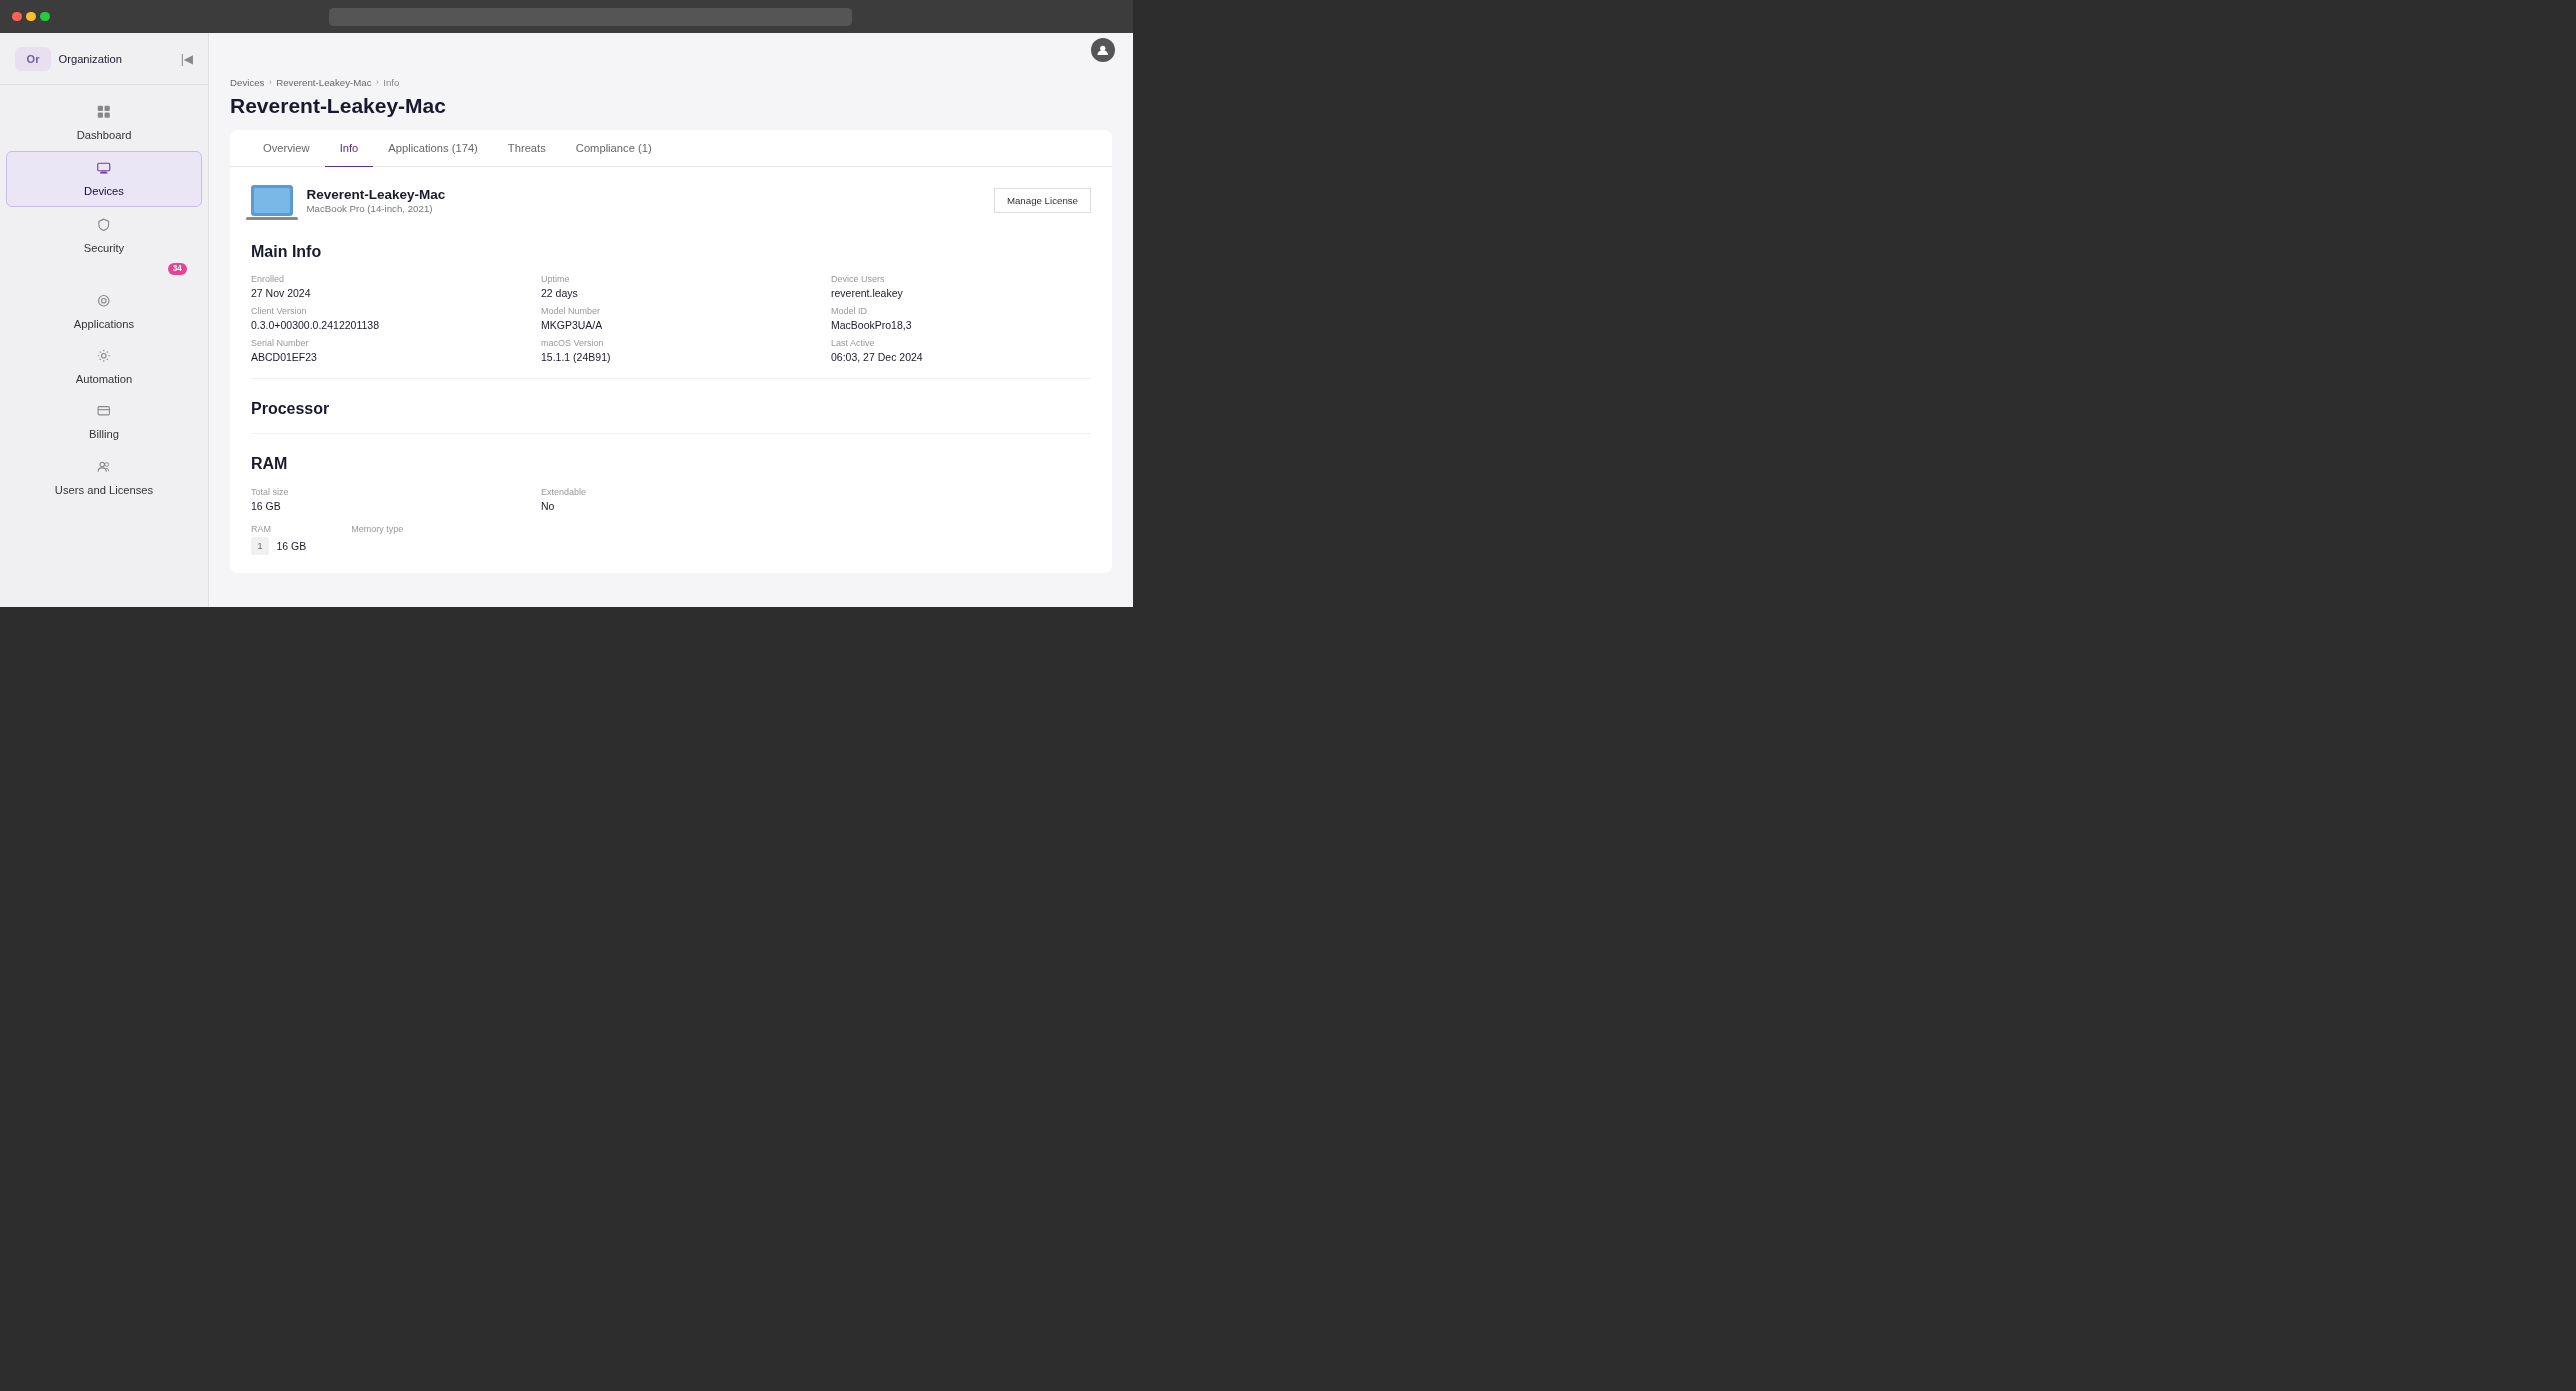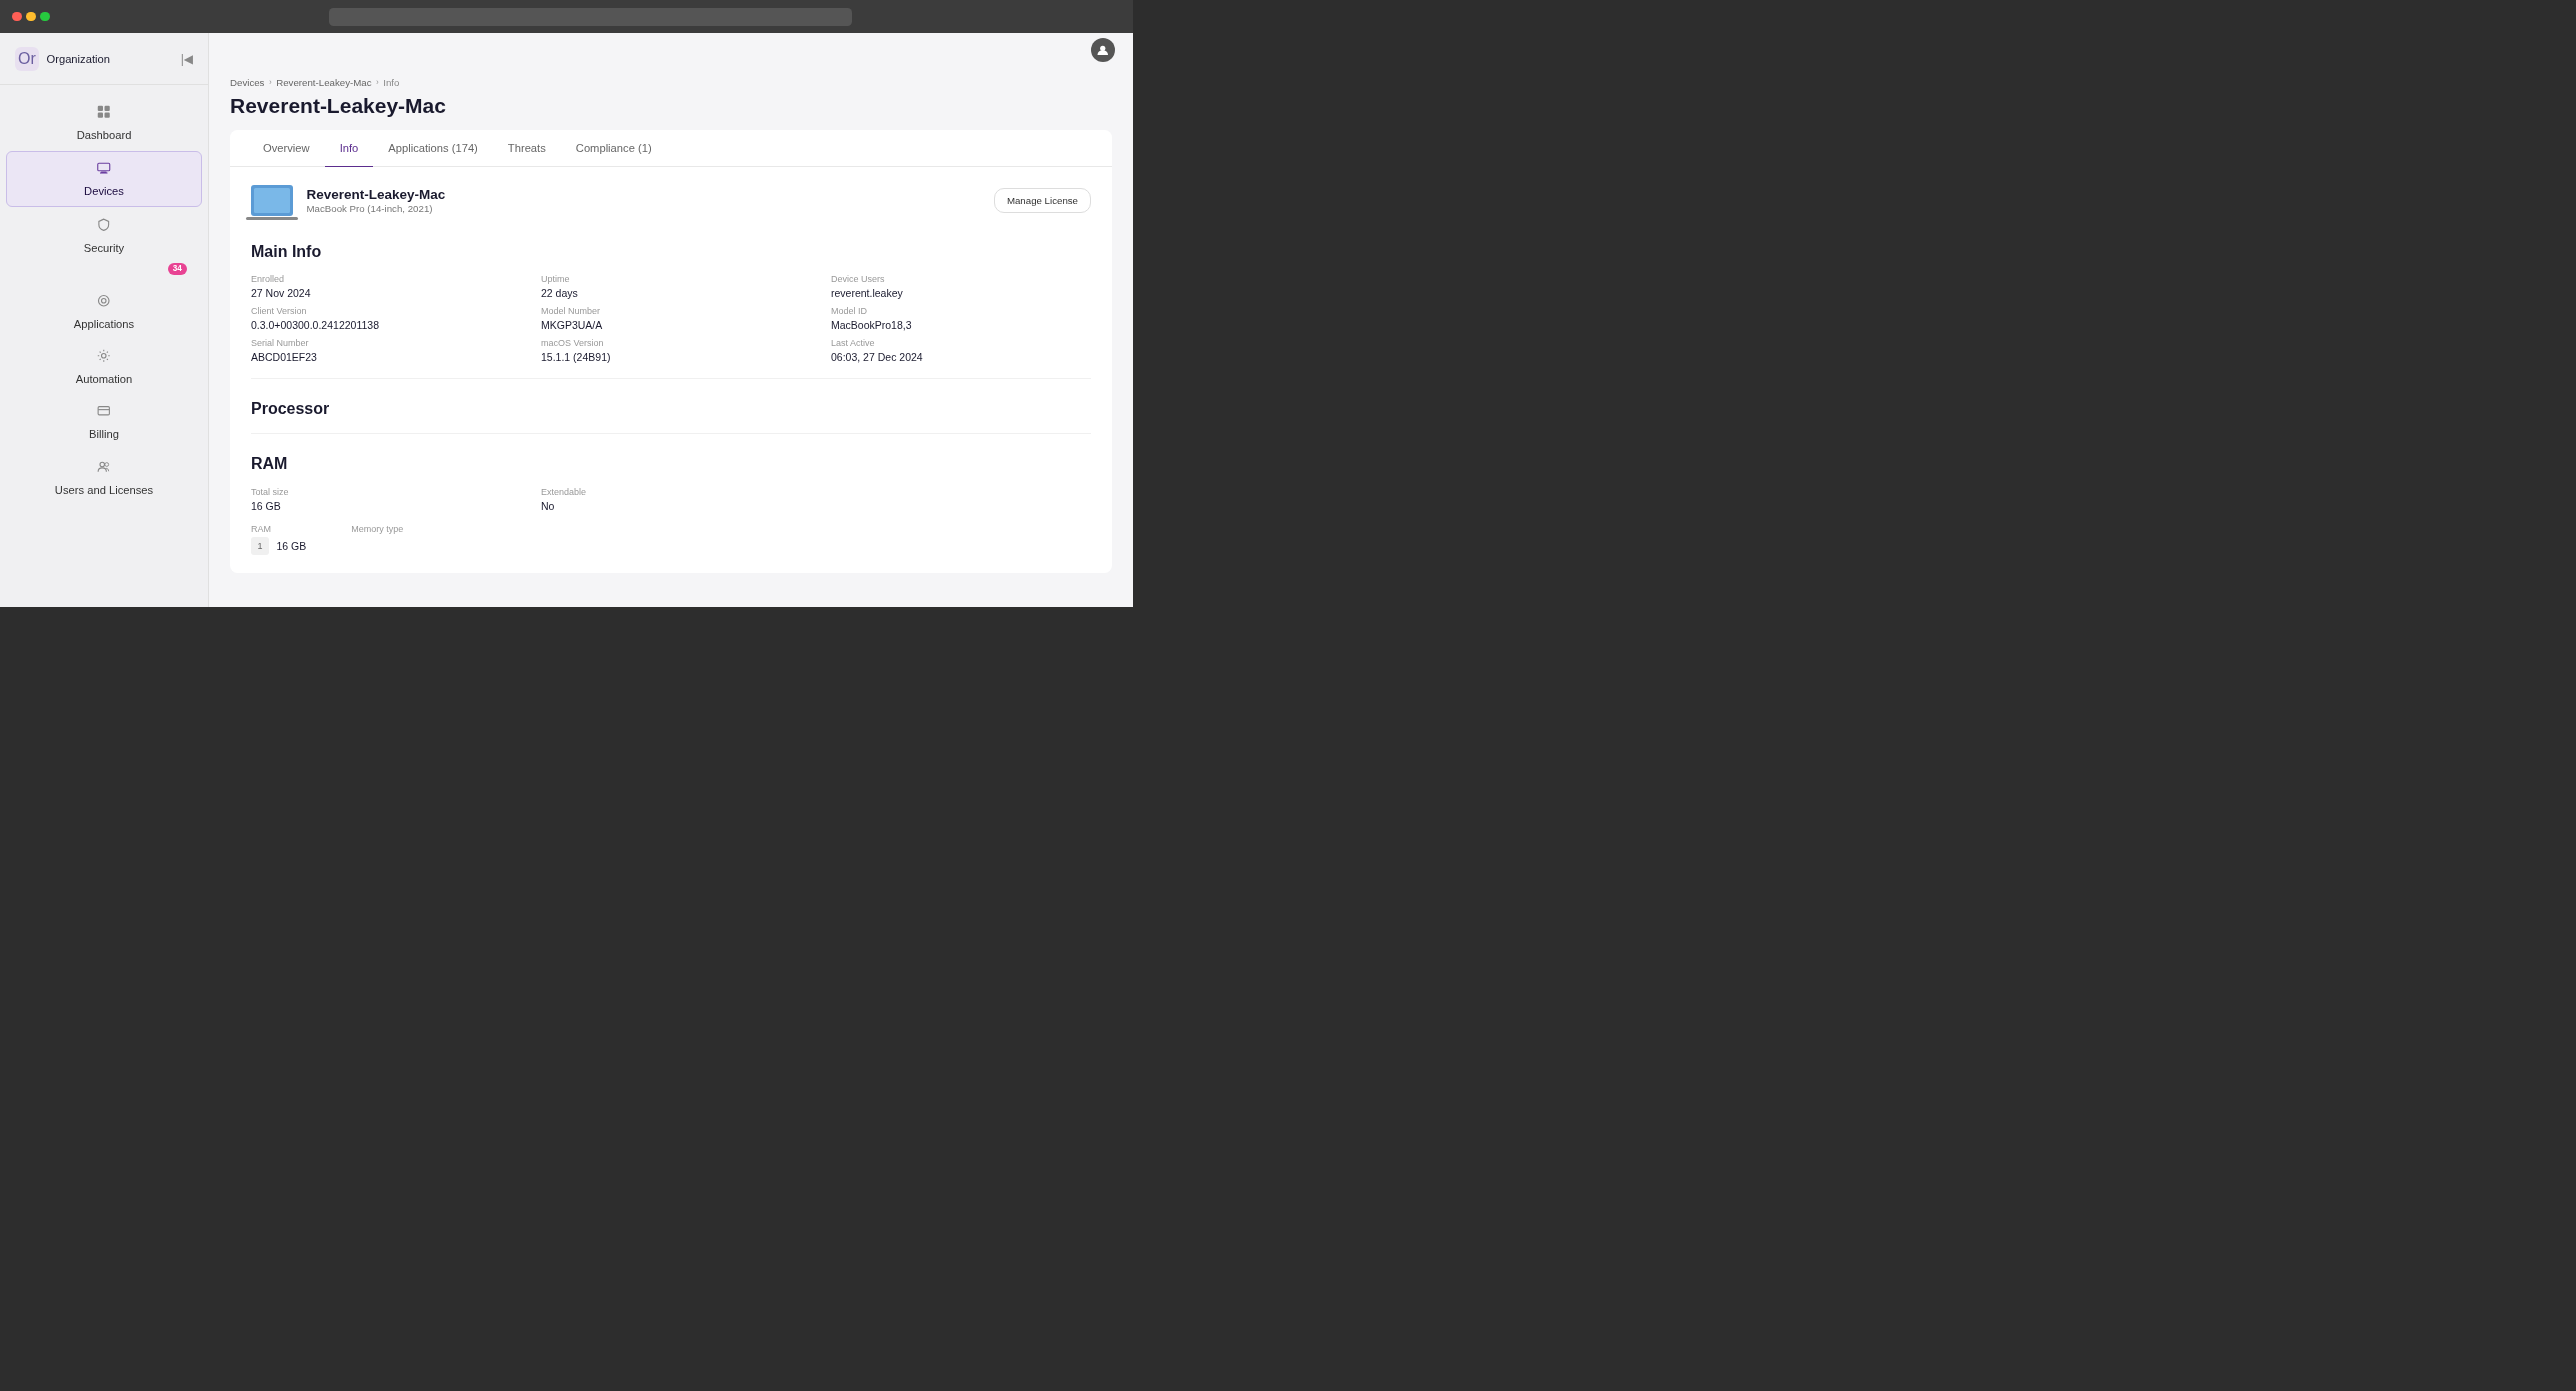--- a/index.html
+++ b/index.html
@@ -58,29 +58,29 @@
       flex-shrink: 0;
     }
     .sidebar-header {
       display: flex;
       align-items: center;
       gap: 7.5px;
       padding: 13.5px 15px;
       border-bottom: 0.7px solid #e0e0e0;
     }
     .org-avatar {
-      width: 24px;
+      width: 36px;
       height: 24px;
       background: #e8e0f0;
       border-radius: 6px;
       display: flex;
       align-items: center;
       justify-content: center;
-      font-size: 16px;
-      font-weight: 400;
+      font-size: 11px;
+      font-weight: 700;
       color: #6b5fa0;
     }
     .org-name {
       font-size: 11.2px;
       font-weight: 500;
       color: #1a1a2e;
     }
     .sidebar-collapse-btn {
       margin-left: auto;
       cursor: pointer;
@@ -280,21 +280,21 @@
     }
     .device-model {
       font-size: 9.7px;
       color: #777;
       margin-top: 1.5px;
     }
     .manage-license-btn {
       padding: 6px 12px;
       background: white;
       border: 0.7px solid #ddd;
-      border-radius: 10px;
+      border-radius: 0;
       font-size: 9.7px;
       color: #333;
       cursor: pointer;
     }
 
     
     .section-title {
       font-size: 16px;
       font-weight: 600;
       color: #1a1a2e;

